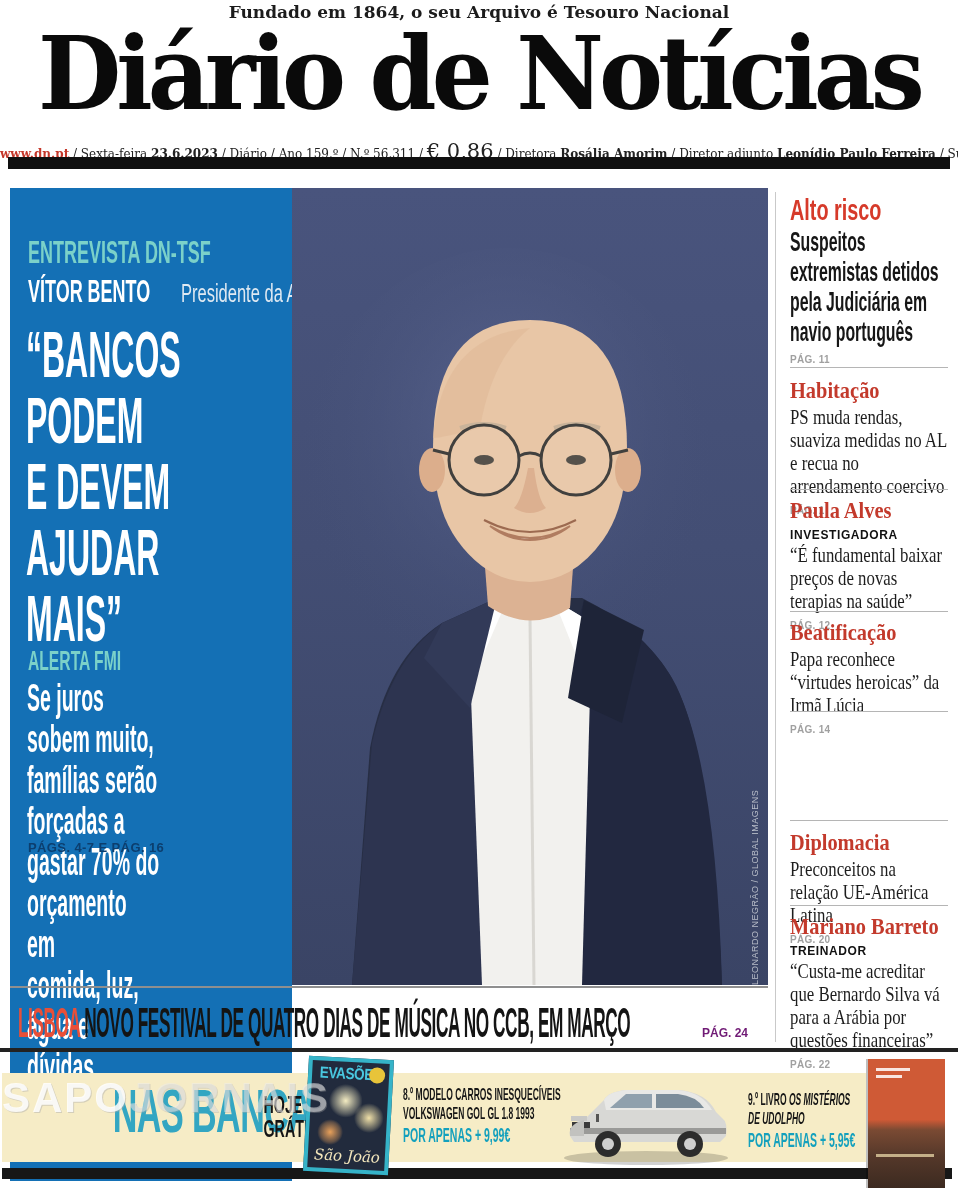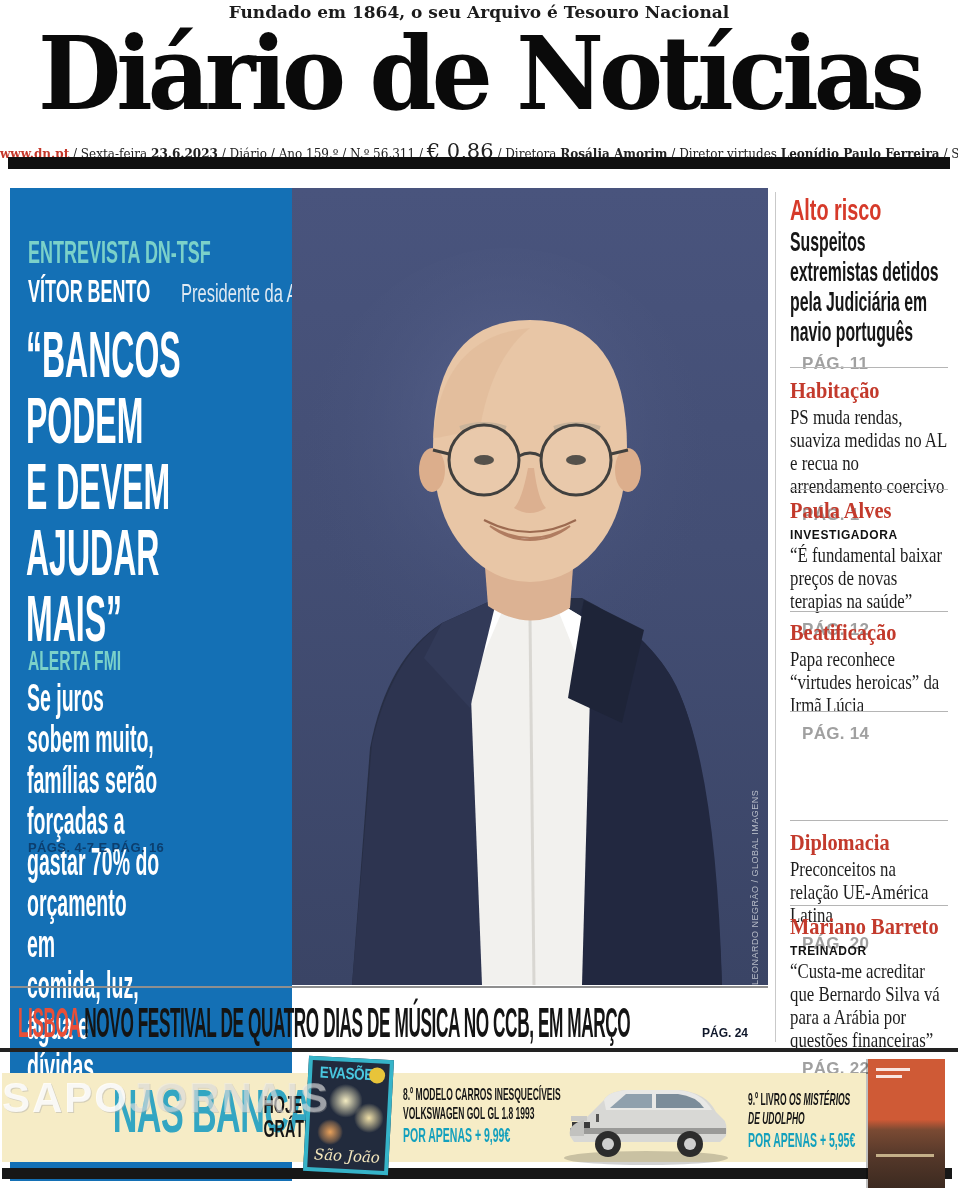--- a/index.html
+++ b/index.html
@@ -43,27 +43,27 @@
 
   
   .vdiv { position:absolute; left:775px; top:192px; width:1px; height:850px; background:#c9c9c9; }
   .rsec { position:absolute; left:790px; width:160px; }
   .rdiv { position:absolute; left:790px; width:158px; height:1px; background:#b5b5b5; }
   .rk-sans { font-weight:700; font-size:30px; color:#d63a2a; transform:scaleX(.66); }
   .rh-sans { font-weight:700; font-size:28px; line-height:30px; color:#161616; transform:scaleX(.565); width:282px; }
   .rk-serif { font-family:"Liberation Serif", serif; font-weight:700; font-size:24px; color:#c33a2c; transform:scaleX(.85); }
   .r-role { font-weight:700; font-size:12px; letter-spacing:.6px; color:#111; margin-top:4px; }
   .r-body { font-family:"Liberation Serif", serif; font-size:21px; line-height:23px; color:#1d1d1d; transform:scaleX(.80); width:198px; margin-top:2px; }
-  .r-page { font-weight:700; font-size:17px; letter-spacing:.3px; color:#a0a0a0; margin-top:7px;margin-left:12px; }
+  .r-page { font-weight:700; font-size:10px; letter-spacing:.3px; color:#a0a0a0; margin-top:7px; }
 
   
   .bottom-thin-rule { position:absolute; left:10px; top:986px; width:758px; height:2px; background:#8f8f8f; }
   .lisboa { position:absolute; left:18px; top:998px; white-space:nowrap; font-weight:700; font-size:43px; letter-spacing:-1px; transform:scaleX(.40); transform-origin:left top; color:#141414; }
   .lisboa .red { color:#e84f38; }
-  .lisboa-page { position:absolute; left:702px; top:1026px; font-weight:700; font-size:12px; color:#0f172a; }
+  .lisboa-page { position:absolute; left:702px; top:1026px; font-weight:700; font-size:12px; color:#701a75; }
   .full-rule { position:absolute; left:0; top:1048px; width:958px; height:4px; background:#222; }
 
   
   .cream { position:absolute; left:2px; top:1073px; width:864px; height:89px; background:#f6ecc6; }
   .nasbancas { position:absolute; left:22px; top:1080px; font-weight:700; font-size:62px; line-height:62px; color:#33a6c2; letter-spacing:-1px; transform:scaleX(.55); }
   .hoje { position:absolute; left:247px; top:1093px; font-weight:700; font-size:23px; line-height:24px; color:#141414; transform:scaleX(.62); }
   .watermark { position:absolute; left:2px; top:1074px; font-weight:700; font-size:42px; letter-spacing:2px; z-index:40; white-space:nowrap; }
   .watermark .w1 { color:rgba(255,255,255,.85); text-shadow:1px 1px 0 rgba(170,170,170,.45); }
   .watermark .w2 { color:rgba(235,235,235,.50); text-shadow:1px 1px 0 rgba(170,170,170,.35); }
 
@@ -91,21 +91,21 @@
 
   .black-bar { position:absolute; left:2px; top:1168px; width:950px; height:11px; background:#171717; }
 </style>
 </head>
 <body>
 
 <div class="page">
 
   <div class="tagline">Fundado em 1864, o seu Arquivo é Tesouro Nacional</div>
   <div class="masthead">Diário de Notícias</div>
-  <div class="info-line"><span class="red">www.dn.pt</span><span> / Sexta-feira </span><b>23.6.2023</b><span> / Diário / Ano 159.º / N.º 56.311 / </span><span class="price">€ 0,86</span><span> / Diretora </span><b>Rosália Amorim</b><span> / Diretor virtudes </span><b>Leonídio Paulo Ferreira</b><span> / Subdiretora </span></div>
+  <div class="info-line"><span class="red">www.dn.pt</span><span> / Sexta-feira </span><b>23.6.2023</b><span> / Diário / Ano 159.º / N.º 56.311 / </span><span class="price">€ 0,86</span><span> / Diretora </span><b>Rosália Amorim</b><span> / Diretor adjunto </span><b>Leonídio Paulo Ferreira</b><span> / Subdiretora </span></div>
   <div class="header-rule"></div>
 
   <div class="lead-panel">
     <div class="lead-kicker cond">ENTREVISTA DN-TSF</div>
     <div class="lead-author-row">
       <span class="lead-author">VÍTOR BENTO</span>
       <span class="lead-role">Presidente da APB</span>
     </div>
     <div class="lead-headline cond-block">
       <div>“BANCOS</div>

